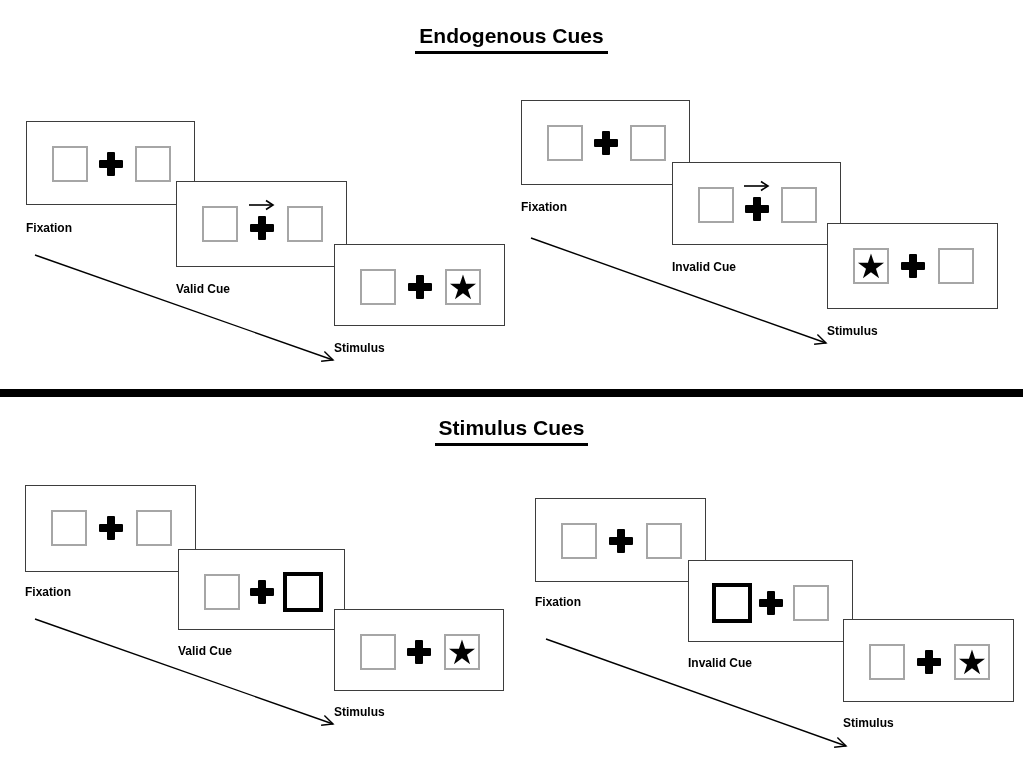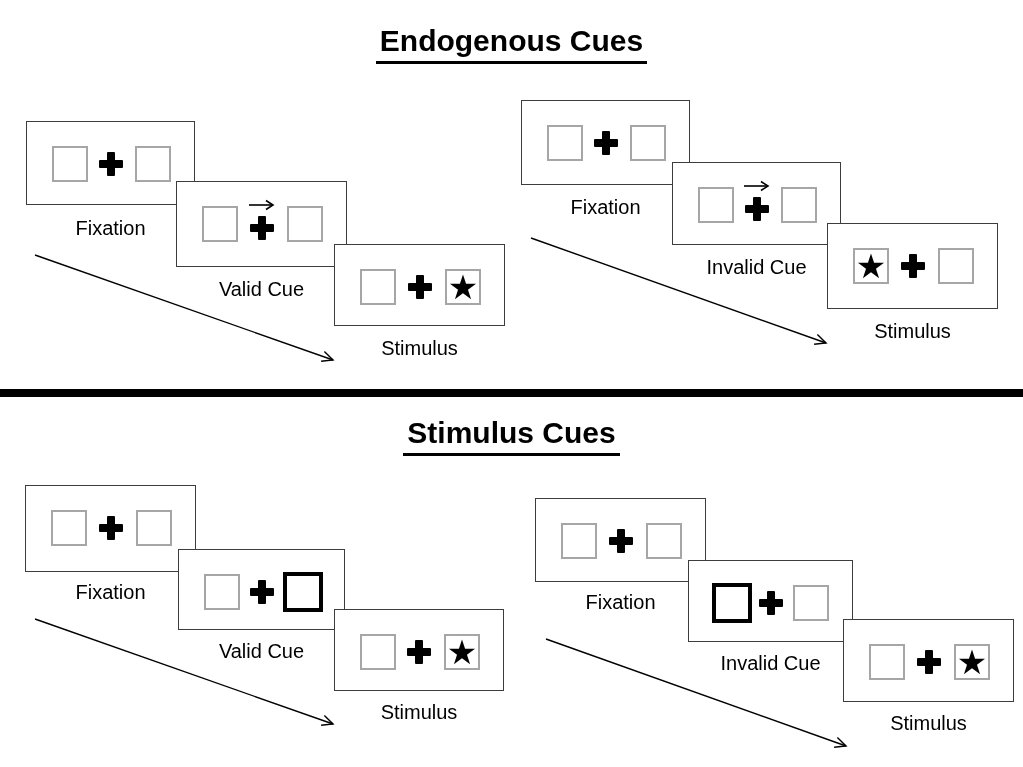--- a/index.html
+++ b/index.html
@@ -2,21 +2,21 @@
 <html><head>
 <meta charset="utf-8">
 <style>
   html,body{margin:0;padding:0;}
   body{
     width:1023px;height:767px;position:relative;background:#ffffff;
     font-family:"Liberation Sans", sans-serif;color:#000;overflow:hidden;
   }
   .section-title{
     position:absolute;left:0;width:1023px;text-align:center;
-    font-size:30px;font-weight:bold;
+    font-size:21px;font-weight:bold;
   }
   .section-title span{
     display:inline-block;border-bottom:3px solid #000;padding:0 4px 3px 4px;
   }
   .divider{
     position:absolute;left:0;top:389px;width:1023px;height:8px;background:#000;
   }
   .arrow-layer{position:absolute;left:0;top:0;z-index:0;}
   .panel{
     position:absolute;background:#fff;border:1.5px solid #3d3d3d;
@@ -46,21 +46,21 @@
     background:#000;border-radius:1px;
   }
   .plus::after{
     content:"";position:absolute;left:8px;top:0;width:8px;height:24px;
     background:#000;border-radius:1px;
   }
   .cue-arrow{
     position:absolute;left:50%;top:17px;transform:translateX(-50%);
   }
   .panel-label{
-    position:absolute;font-size:20px;font-weight:normal;text-align:center;
+    position:absolute;font-size:12px;font-weight:bold;
     height:24px;line-height:24px;z-index:1;
   }
 </style>
 </head>
 <body>
 
 <svg class="arrow-layer" width="1023" height="767" viewBox="0 0 1023 767">
   <g stroke="#000" stroke-width="1.4" fill="none">
     <line x1="35" y1="255" x2="333" y2="360"></line>
     <polyline points="324.4,351.6 333,360 321.1,361.2"></polyline>

